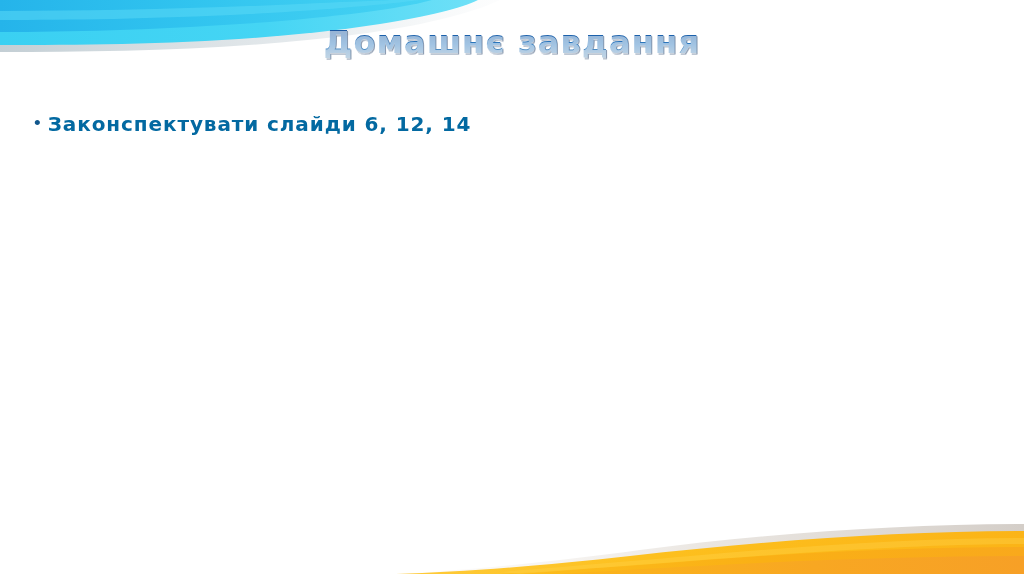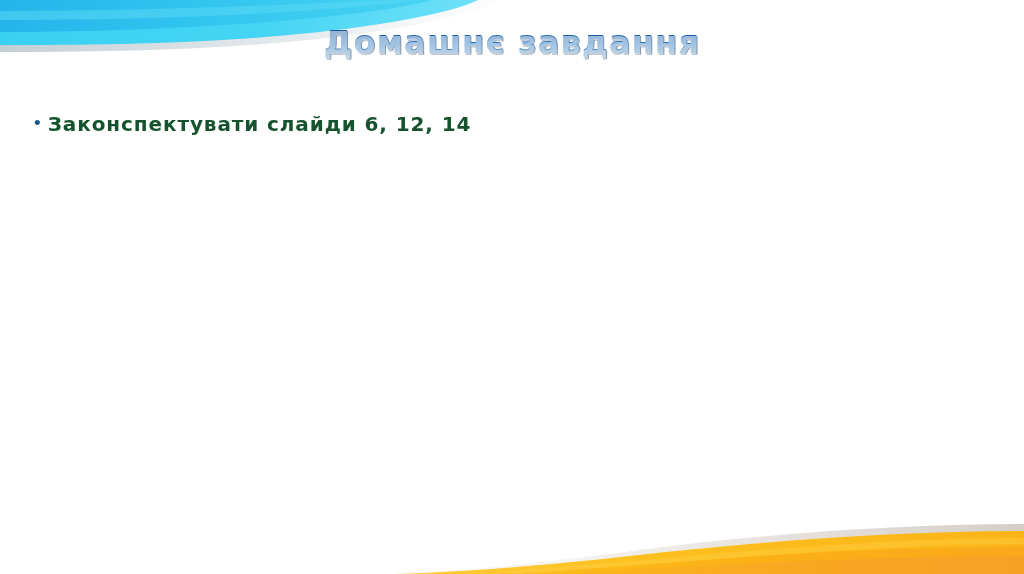--- a/index.html
+++ b/index.html
@@ -79,21 +79,21 @@
     line-height: 1;
     color: #11578c;
     transform: translateY(-2px);
   }
 
   .bullet-text {
     font-family: "DejaVu Sans", "Liberation Sans", sans-serif;
     font-size: 20px;
     font-weight: bold;
     letter-spacing: 0.9px;
-    color: #14532d;
+    color: #0369a1;
     white-space: nowrap;
   }
 </style>
 </head>
 <body>
 
 <div id="slide">
 
   <svg class="wave-layer" viewBox="0 0 1024 574" preserveAspectRatio="none">
     <defs>

